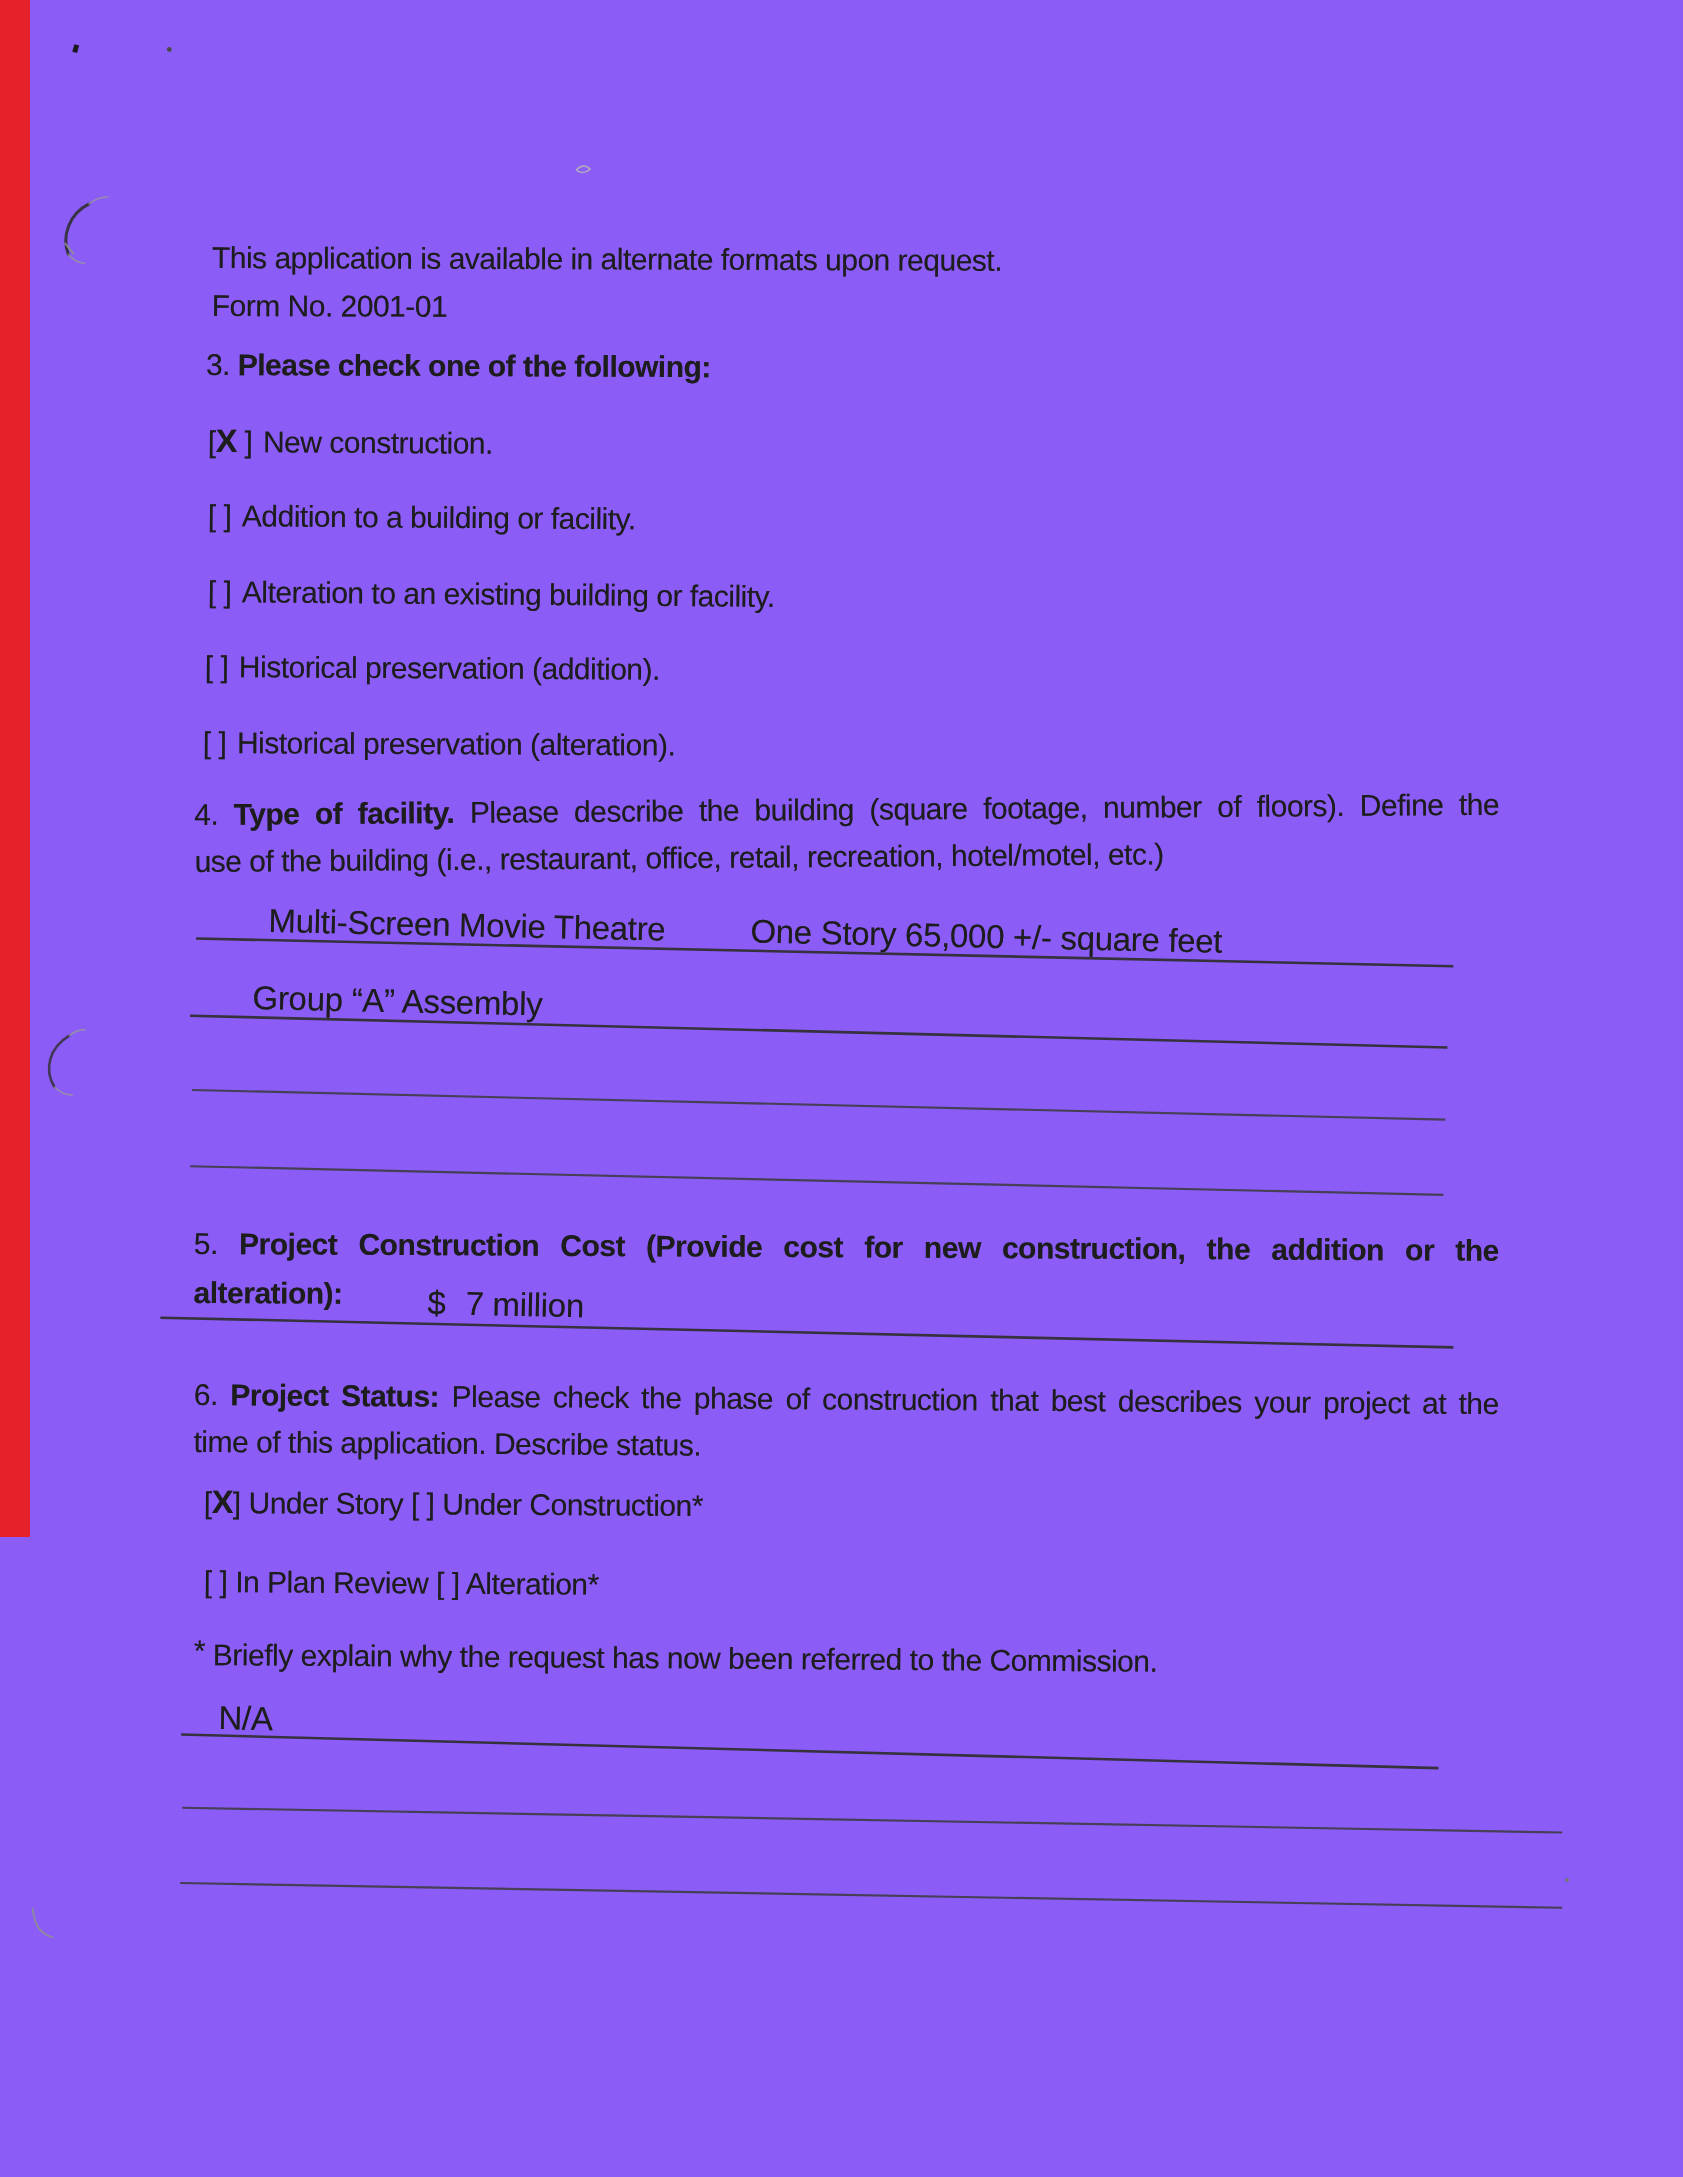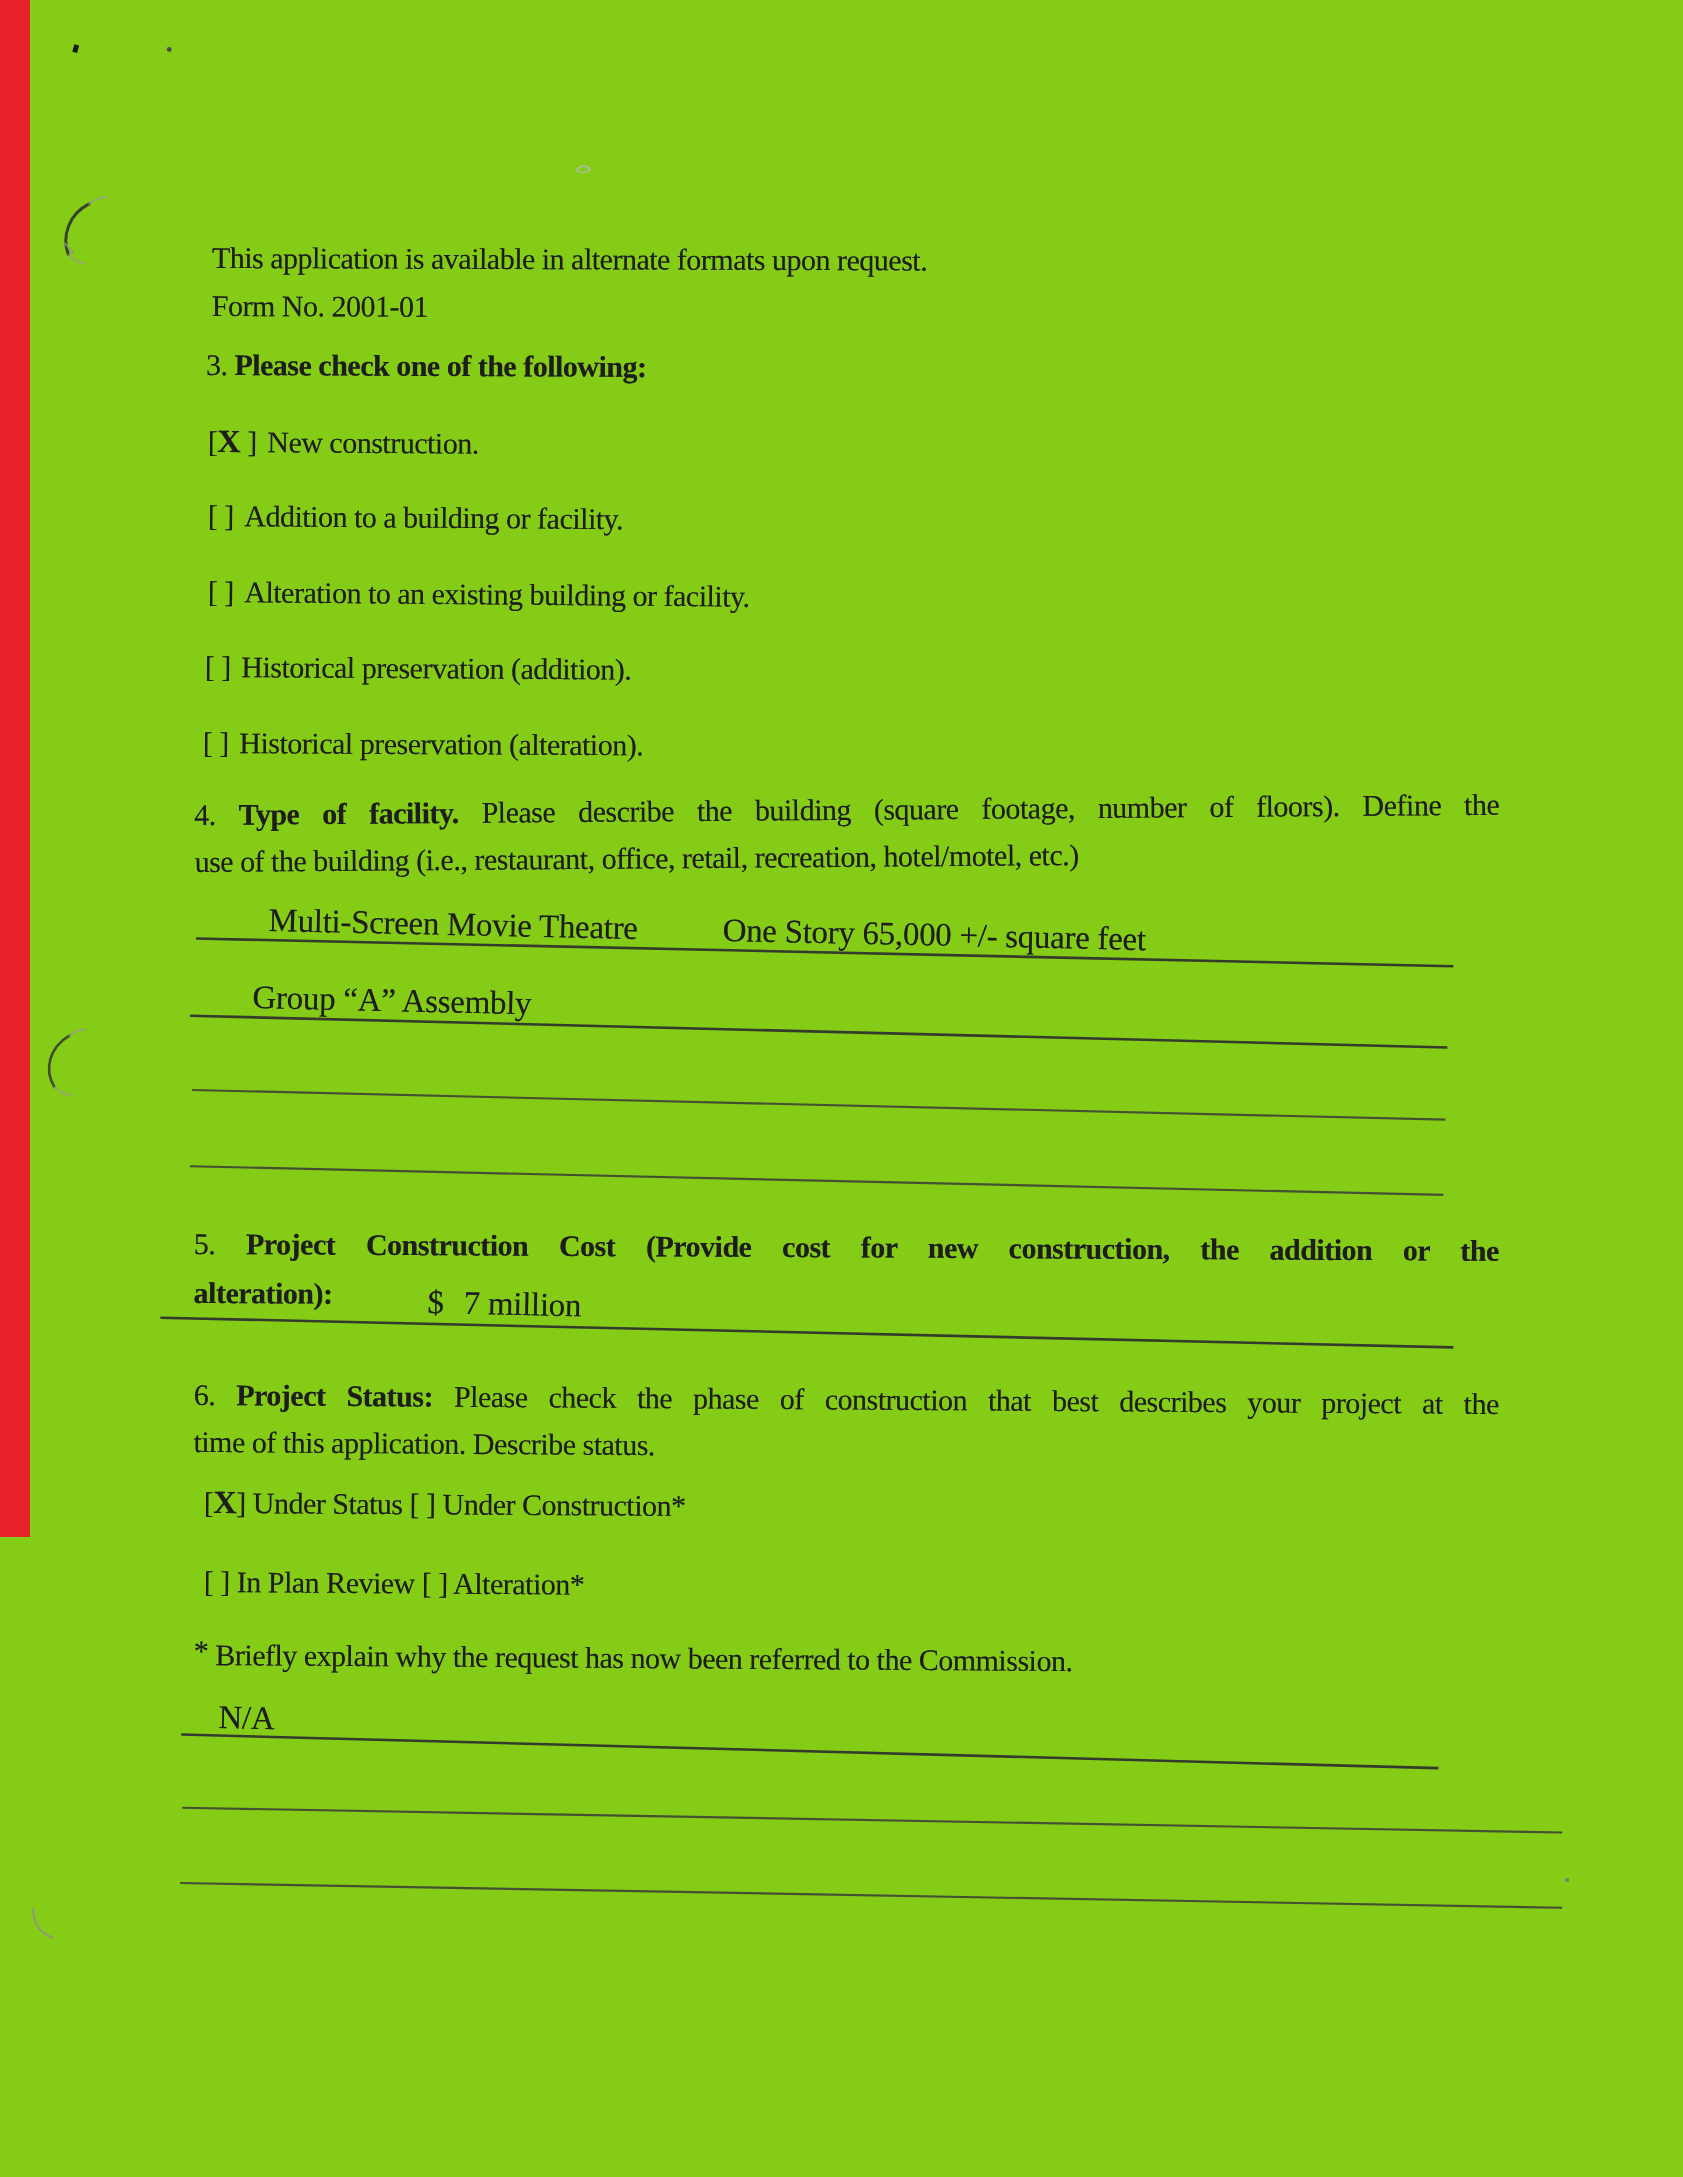--- a/index.html
+++ b/index.html
@@ -1,18 +1,18 @@
 <!DOCTYPE html>
 <html style="--stripe: #e62129;"><head>
 <meta charset="utf-8">
 <style>
   html,body{margin:0;padding:0;background:#ffffff;}
   .page{
-    position:relative;width:1683px;height:2177px;background:#84cc16;overflow:hidden;
-    font-family:Liberation Serif, serif;color:#1d1d1d;
+    position:relative;width:1683px;height:2177px;background:#8b5cf6;overflow:hidden;
+    font-family:Liberation Sans, sans-serif;color:#1d1d1d;
   }
   .abs{position:absolute;}
   .t{
     font-size:30px;letter-spacing:-0.5px;white-space:nowrap;
     text-shadow:0 0 0.6px rgba(25,25,25,0.55);
     transform-origin:0 0;
   }
   .b{font-weight:700;}
   .jline{text-align:justify;text-align-last:justify;white-space:normal;}
   .lh{line-height:47px;}
@@ -72,21 +72,21 @@
   </div>
 
   <div class="abs t ans" style="left:428px;top:1284px;transform:rotate(1.25deg);"><span>$</span><span class="gap2">7 million</span></div>
 
   <div class="abs t lh" style="left:194px;top:1371px;width:1305px;transform:rotate(0.4deg);">
     <div class="jline"><span>6.</span> <span class="b">Project Status:</span> <span>Please check the phase of construction that best describes your project at the</span></div>
     <div>time of this application. Describe status.</div>
   </div>
 
   <div class="abs t" style="left:204px;top:1484px;transform:rotate(0.35deg);"><span>[</span><span class="mark-bold">X</span><span>]</span>
-    <span>Under Status</span>
+    <span>Under Story</span>
     <span>[ ]</span>
     <span>Under Construction*</span></div>
 
   <div class="abs t" style="left:204px;top:1565px;transform:rotate(0.4deg);"><span>[ ]</span>
     <span>In Plan Review</span>
     <span>[ ]</span>
     <span>Alteration*</span></div>
 
   <div class="abs t" style="left:194px;top:1638px;transform:rotate(0.4deg);"><span style="position:relative;top:-4px;">*</span> <span>Briefly explain why the request has now been referred to the Commission.</span></div>
 

